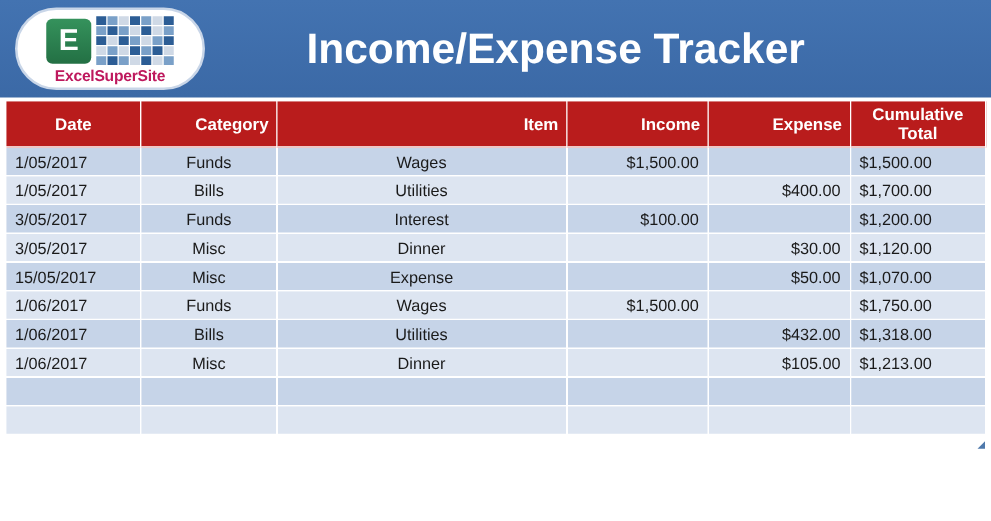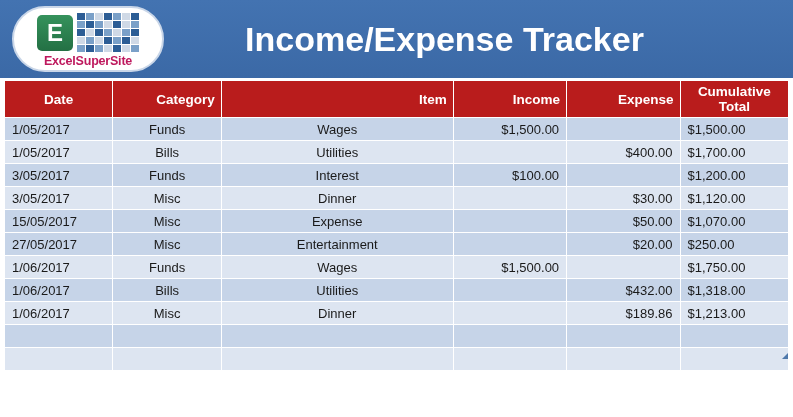--- a/index.html
+++ b/index.html
@@ -260,28 +260,20 @@
           <td class="c">$1,120.00</td>
         </tr>
         <tr class="band-a">
           <td class="c">15/05/2017</td>
           <td class="l">Misc</td>
           <td class="l">Expense</td>
           <td class="r"></td>
           <td class="r">$50.00</td>
           <td class="c">$1,070.00</td>
         </tr>
-        <tr class="band-a">
-          <td class="c">27/05/2017</td>
-          <td class="l">Misc</td>
-          <td class="l">Entertainment</td>
-          <td class="r"></td>
-          <td class="r">$20.00</td>
-          <td class="c">$250.00</td>
-        </tr>
         <tr class="band-b">
           <td class="c">1/06/2017</td>
           <td class="l">Funds</td>
           <td class="l">Wages</td>
           <td class="r">$1,500.00</td>
           <td class="r"></td>
           <td class="c">$1,750.00</td>
         </tr>
         <tr class="band-a">
           <td class="c">1/06/2017</td>
@@ -289,21 +281,21 @@
           <td class="l">Utilities</td>
           <td class="r"></td>
           <td class="r">$432.00</td>
           <td class="c">$1,318.00</td>
         </tr>
         <tr class="band-b">
           <td class="c">1/06/2017</td>
           <td class="l">Misc</td>
           <td class="l">Dinner</td>
           <td class="r"></td>
-          <td class="r">$189.86</td>
+          <td class="r">$105.00</td>
           <td class="c">$1,213.00</td>
         </tr>
         <tr class="band-a blank">
           <td class="c"></td>
           <td class="l"></td>
           <td class="l"></td>
           <td class="r"></td>
           <td class="r"></td>
           <td class="c"></td>
         </tr>

